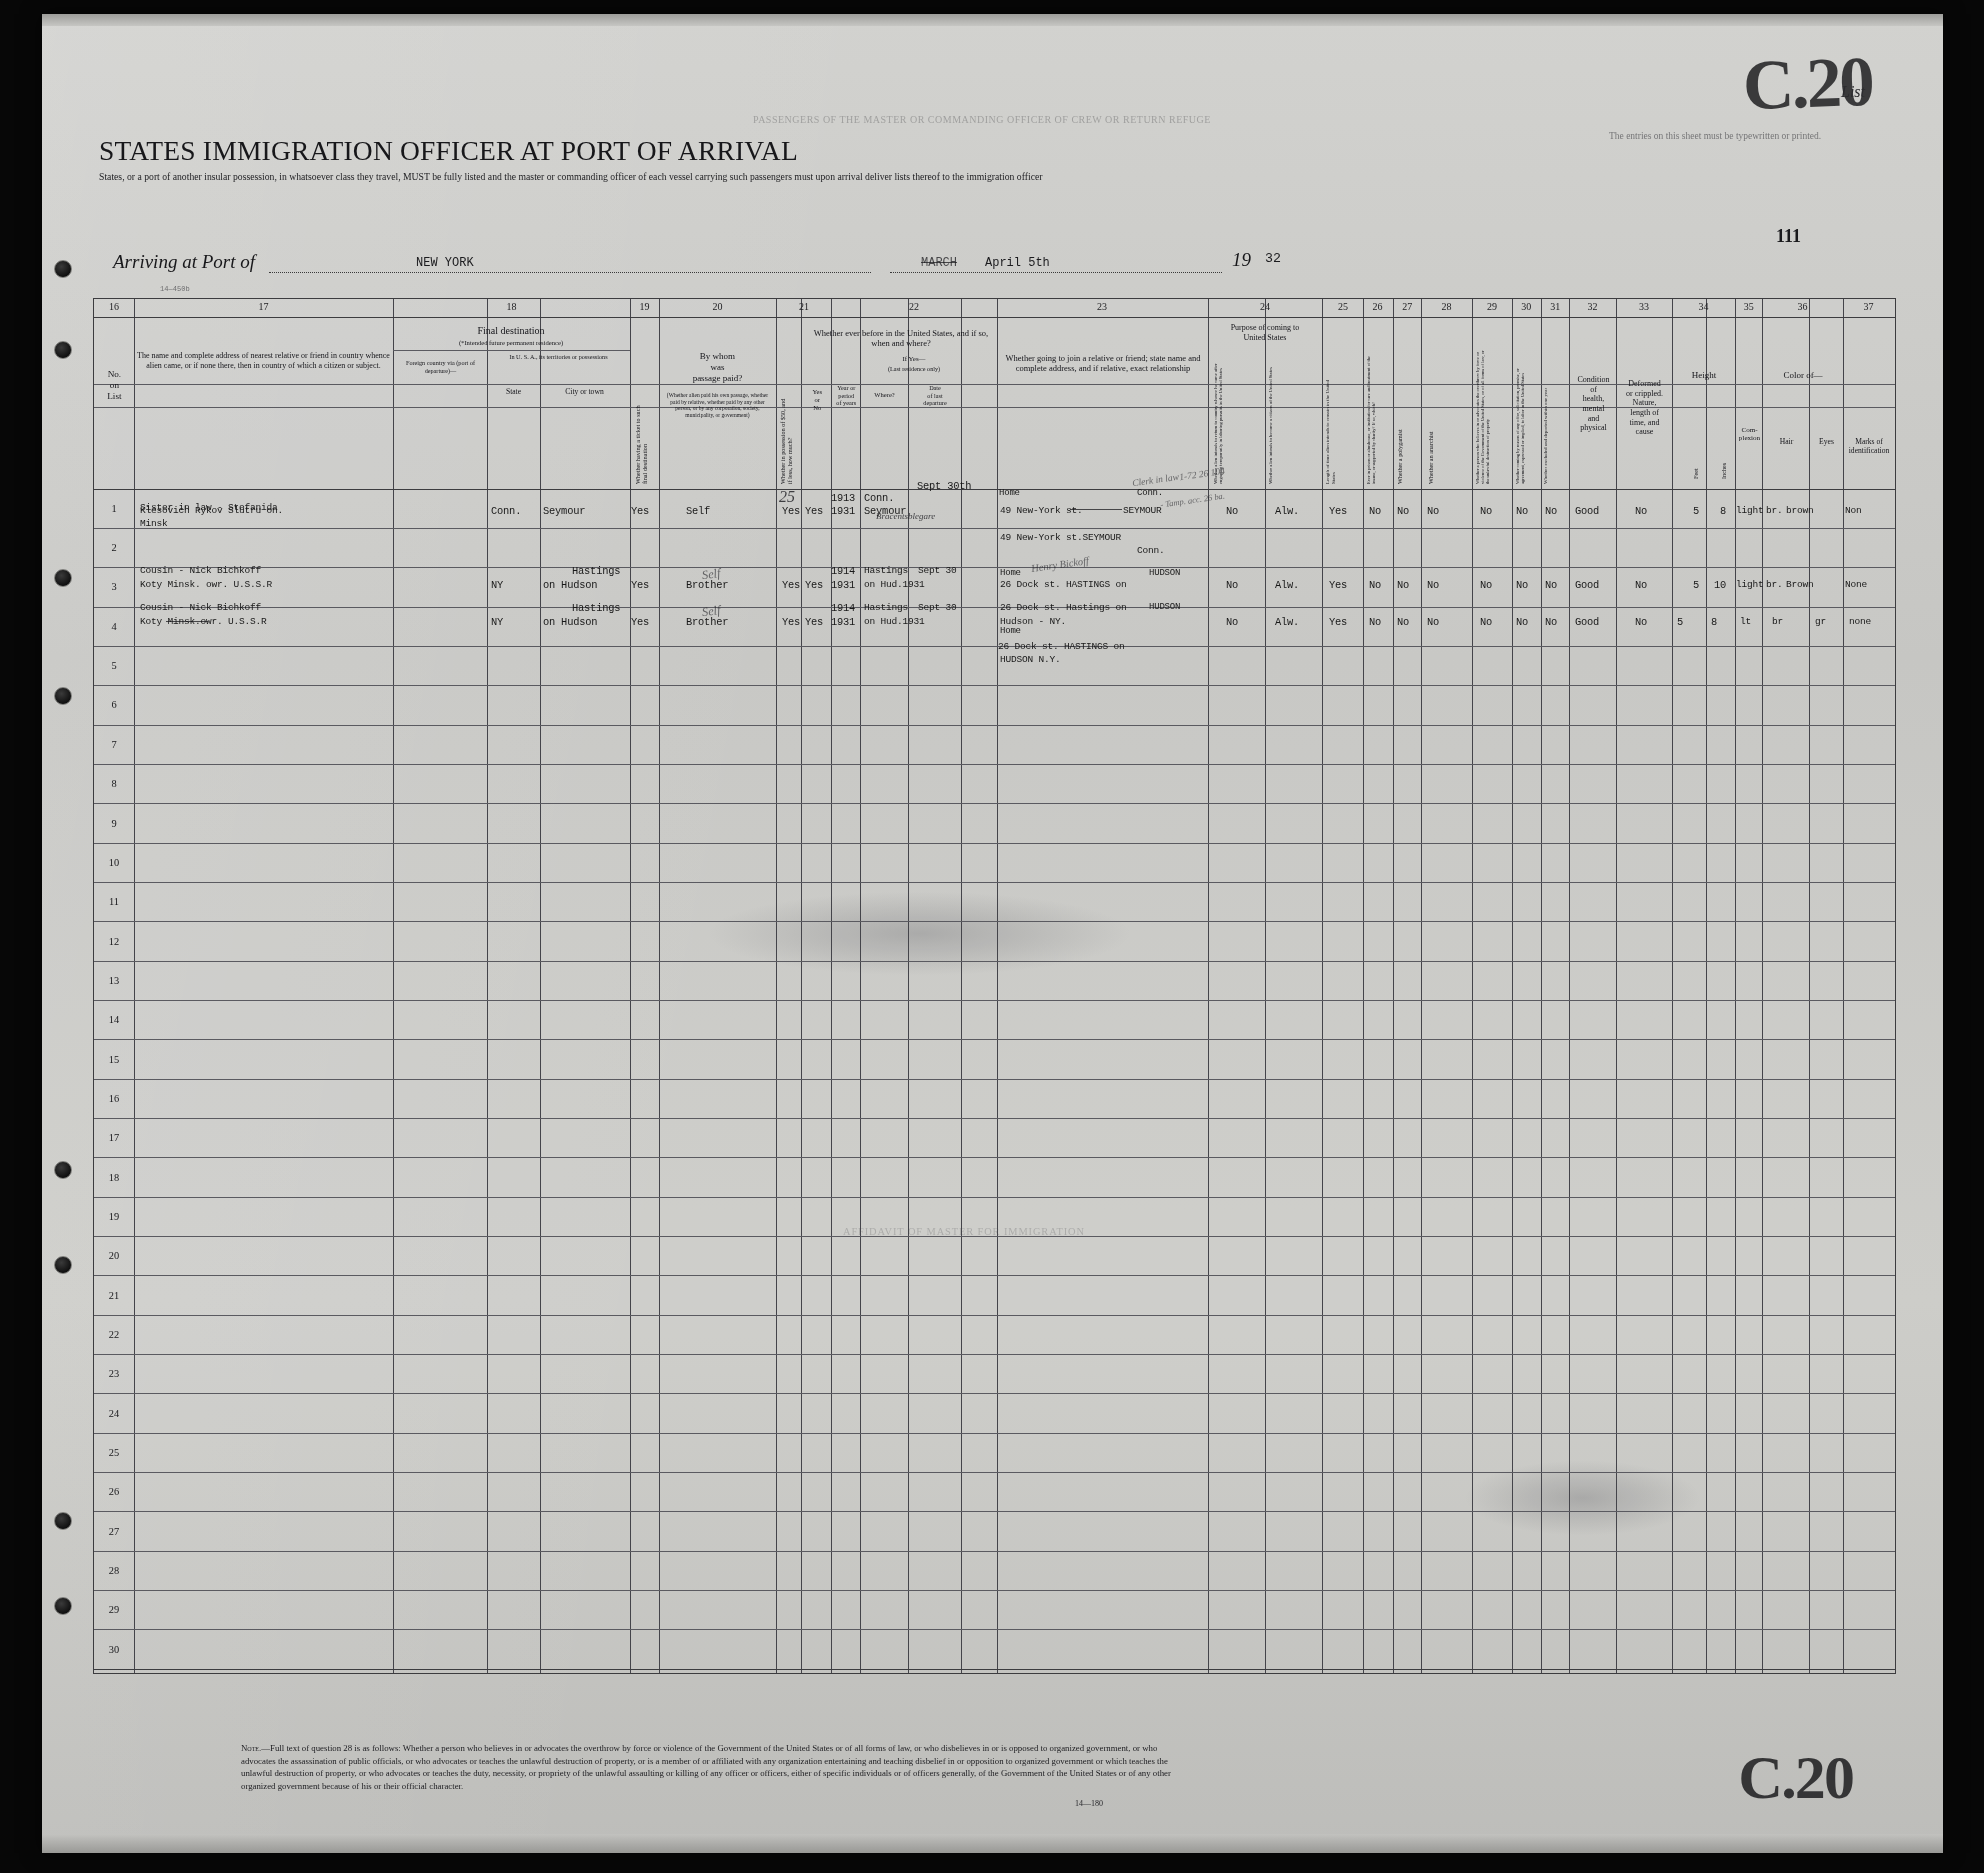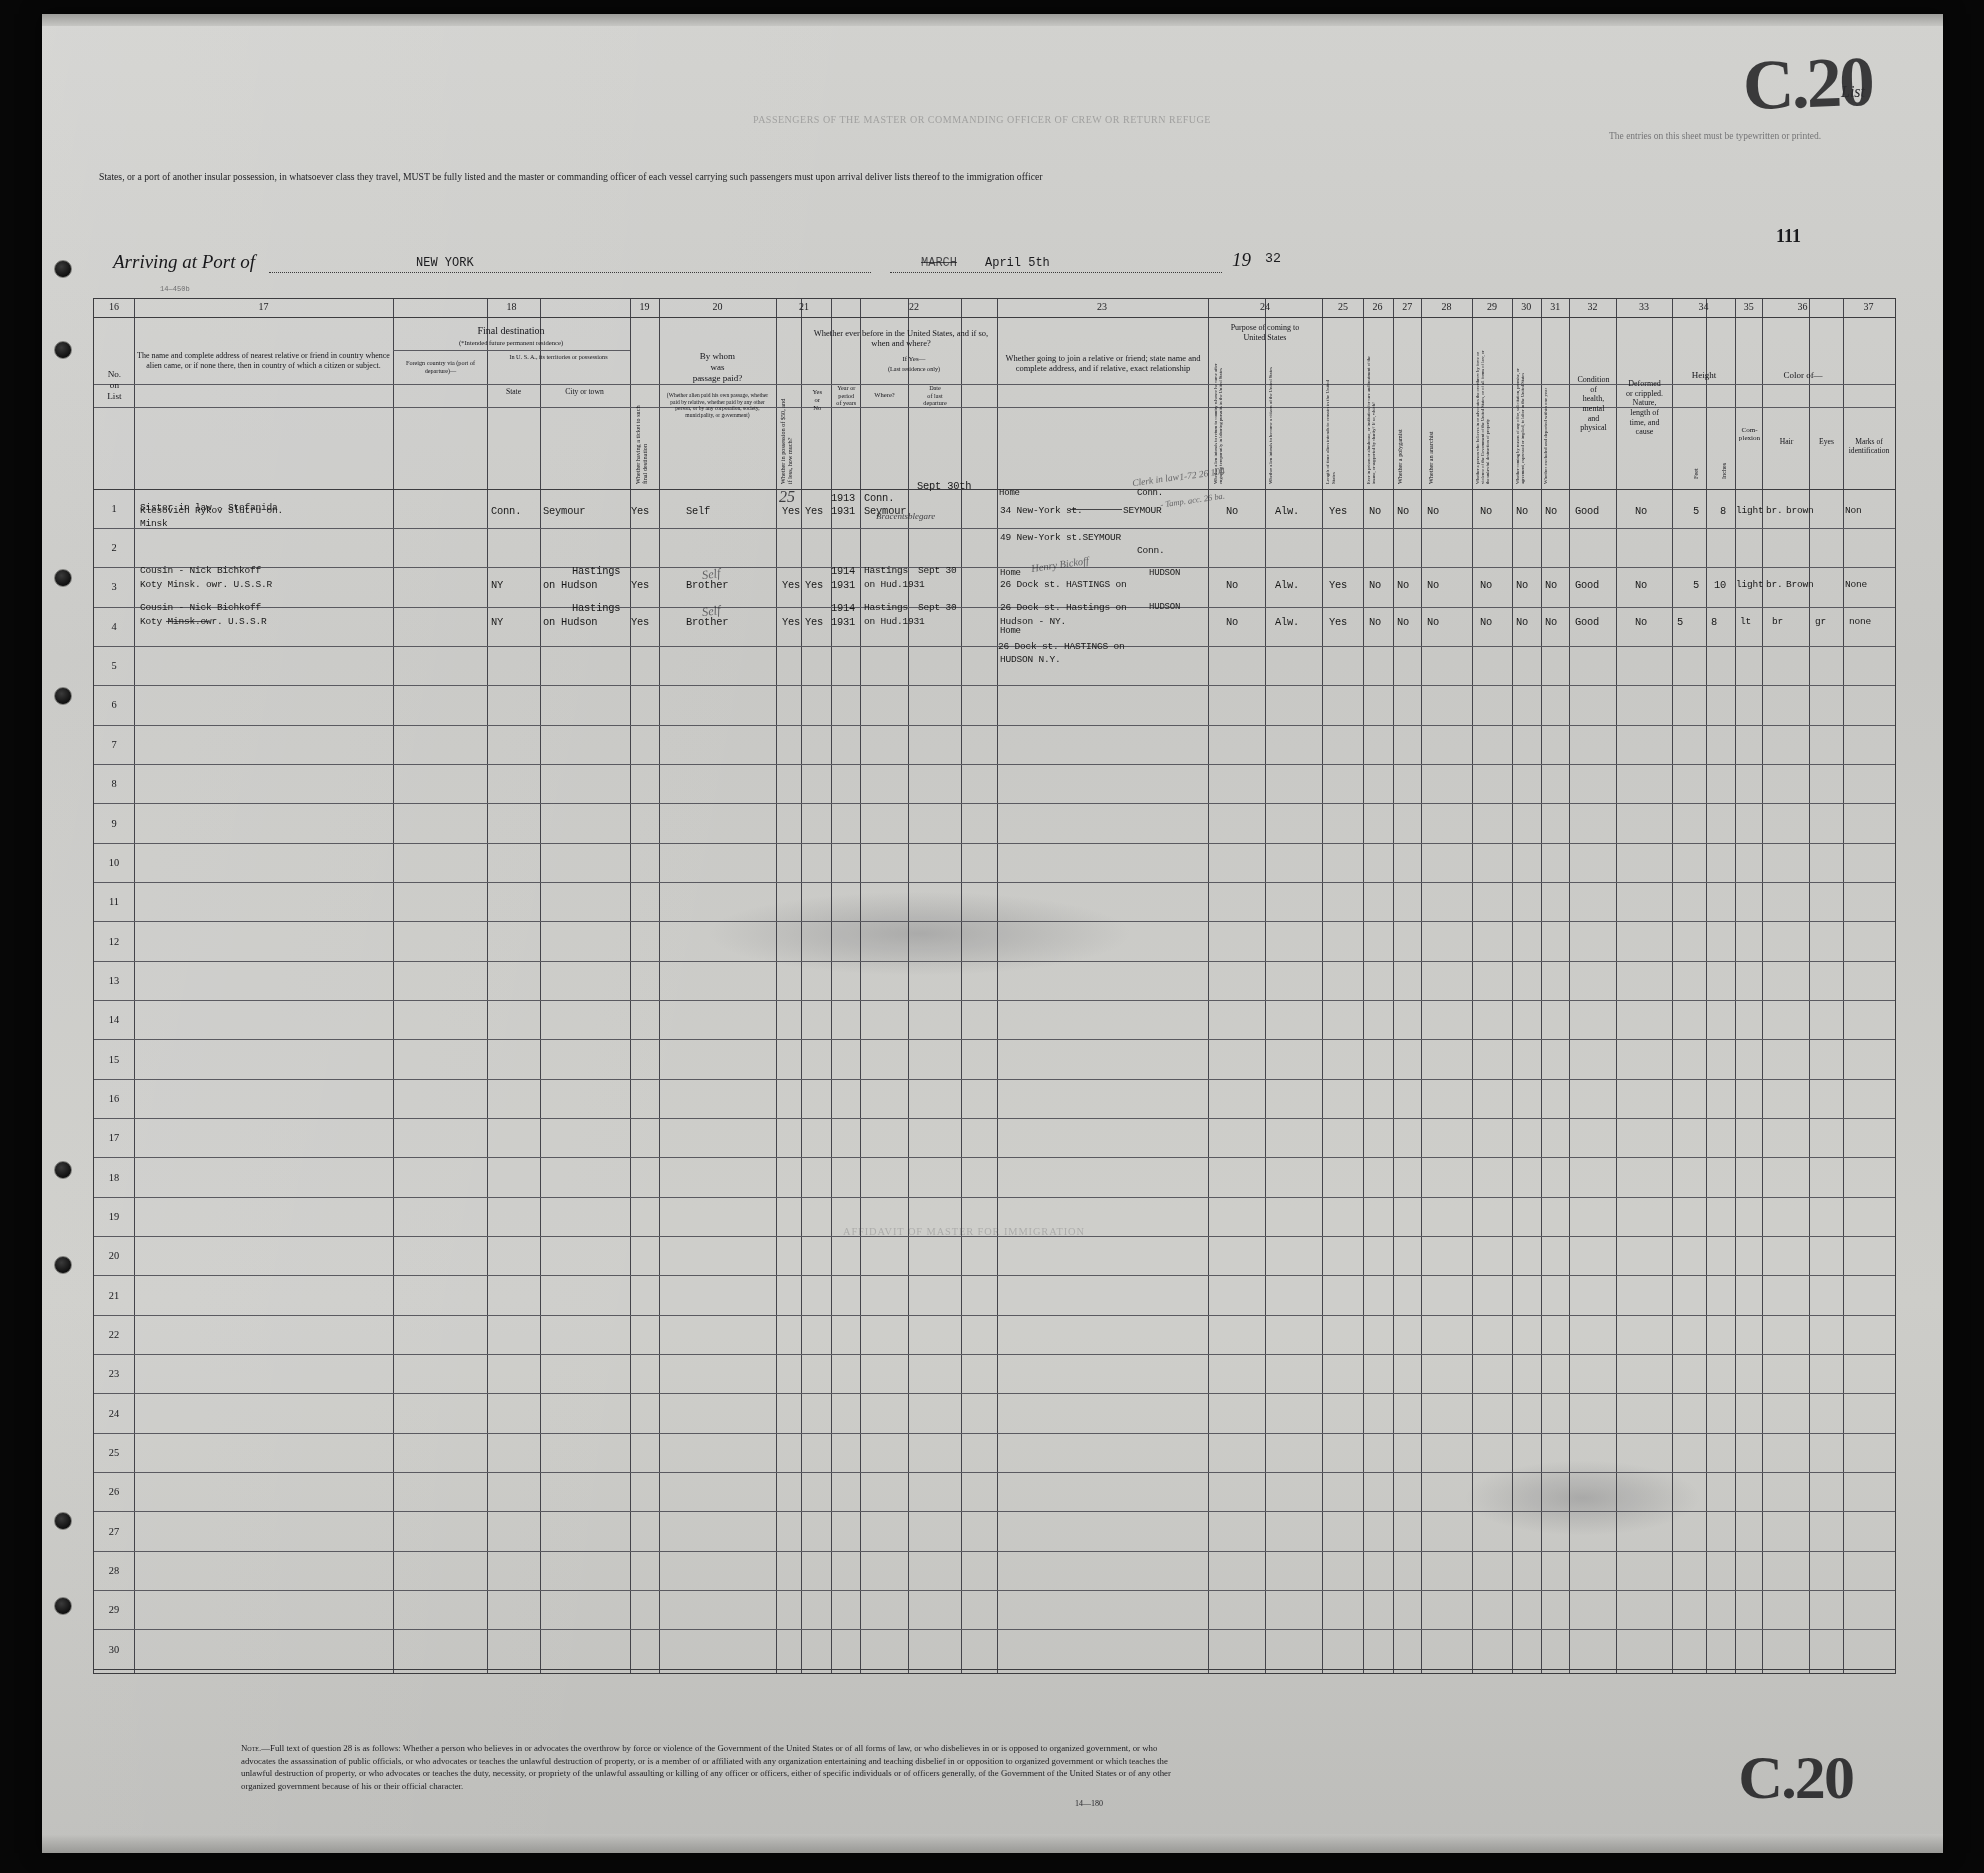--- a/index.html
+++ b/index.html
@@ -294,20 +294,21 @@
     <div class="hole" style="top:1147px"></div>
     <div class="hole" style="top:1242px"></div>
     <div class="hole" style="top:1498px"></div>
     <div class="hole" style="top:1583px"></div>
 
     <div class="smudge" style="left:664px;top:877px;width:427px;height:85px;"></div>
     <div class="smudge" style="left:1422px;top:1446px;width:237px;height:76px;"></div>
 
     <div class="faint-top-line">PASSENGERS OF THE MASTER OR COMMANDING OFFICER OF CREW OR RETURN REFUGE</div>
 
+    <div class="hdr-title">STATES IMMIGRATION OFFICER AT PORT OF ARRIVAL</div>
     <div class="hdr-sub">
       <span>States, or a port of another insular possession, in whatsoever class they travel, MUST be fully listed and the master or commanding officer of each vessel carrying such passengers must upon arrival deliver lists thereof to the immigration officer</span>
     </div>
 
     <div class="stamp-c20-top">C.20</div>
     <div class="stamp-list">List</div>
     <div class="hdr-note-faint">The entries on this sheet must be typewritten or printed.</div>
     <div class="page-num">111</div>
 
     <div class="arriving">Arriving at Port of</div>
@@ -516,21 +517,21 @@
       <div class="cell" style="left:688px;top:206px">Yes</div>
       <div class="cell" style="left:711px;top:206px">Yes</div>
       <div class="cell" style="left:737px;top:193px">1913</div>
       <div class="cell" style="left:737px;top:206px">1931</div>
       <div class="cell" style="left:770px;top:193px">Conn.</div>
       <div class="cell" style="left:770px;top:206px">Seymour</div>
       <div class="cell" style="left:823px;top:181px">Sept 30th</div>
       <div class="ink" style="left:782px;top:212px;font-size:9px;">Bracentsblegare</div>
       <div class="cell s19" style="left:905px;top:189px">Home</div>
       <div class="cell s19" style="left:1043px;top:189px">Conn.</div>
-      <div class="cell s20" style="left:906px;top:206px">34 New-York st.</div>
+      <div class="cell s20" style="left:906px;top:206px">49 New-York st.</div>
       <div class="cell s20" style="left:1029px;top:206px">SEYMOUR</div>
       <div class="strike" style="left:976px;top:210px;width:52px;"></div>
       <div class="scrawl" style="left:1038px;top:176px;font-size:9.5px;">Clerk in law</div>
       <div class="scrawl" style="left:1085px;top:170px;font-size:9.5px;">1-72 26 104</div>
       <div class="scrawl" style="left:1066px;top:196px;font-size:8.5px;">- Tamp. acc. 26 ba.</div>
 
       <div class="cell" style="left:1132px;top:206px">No</div>
       <div class="cell" style="left:1181px;top:206px">Alw.</div>
       <div class="cell" style="left:1235px;top:206px">Yes</div>
       <div class="cell" style="left:1275px;top:206px">No</div>

